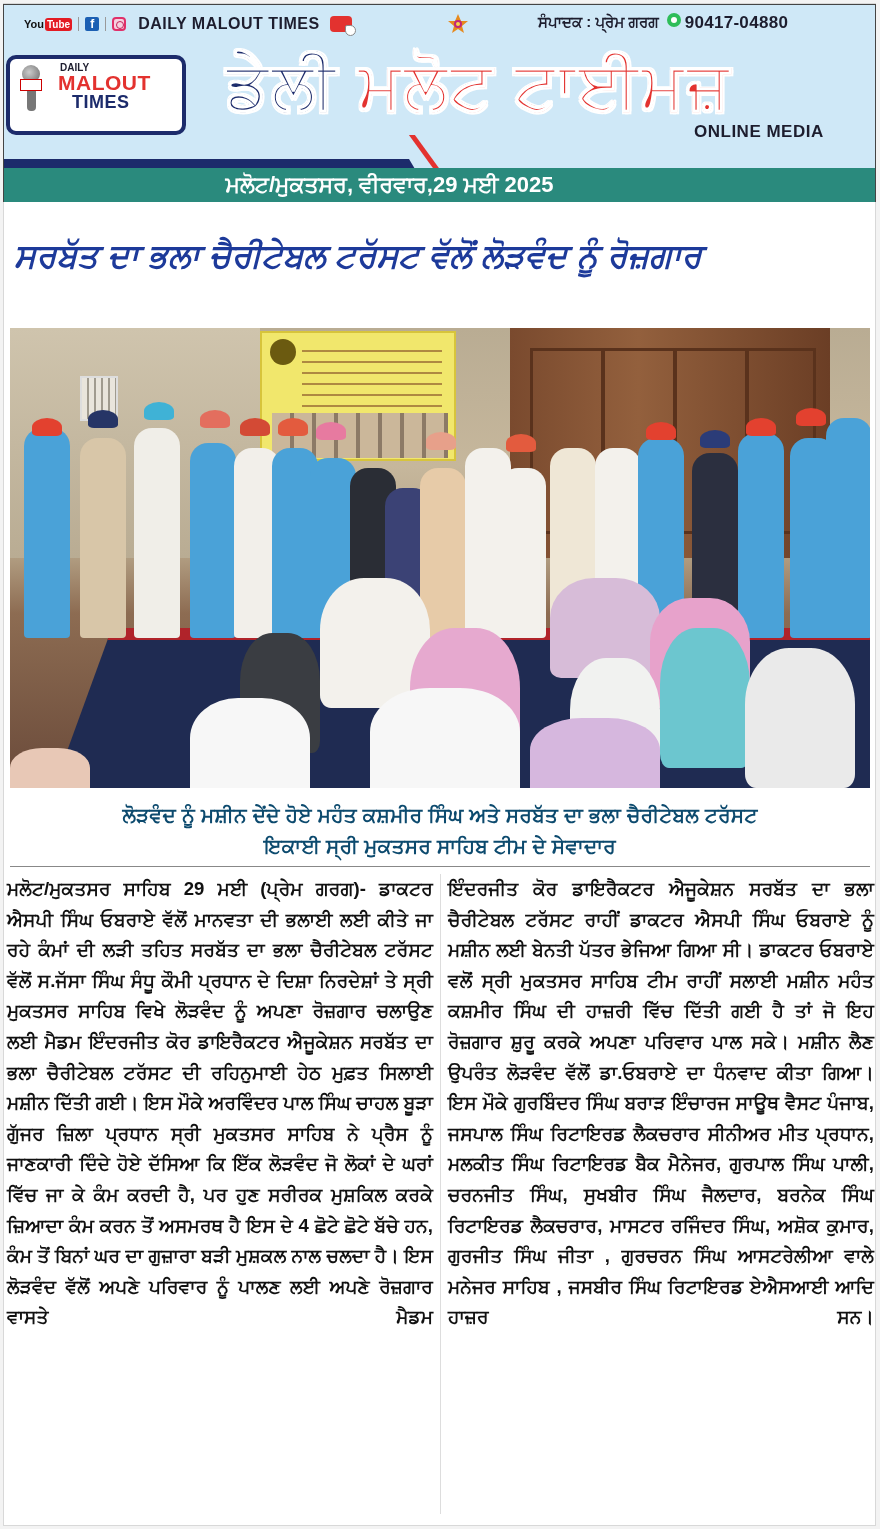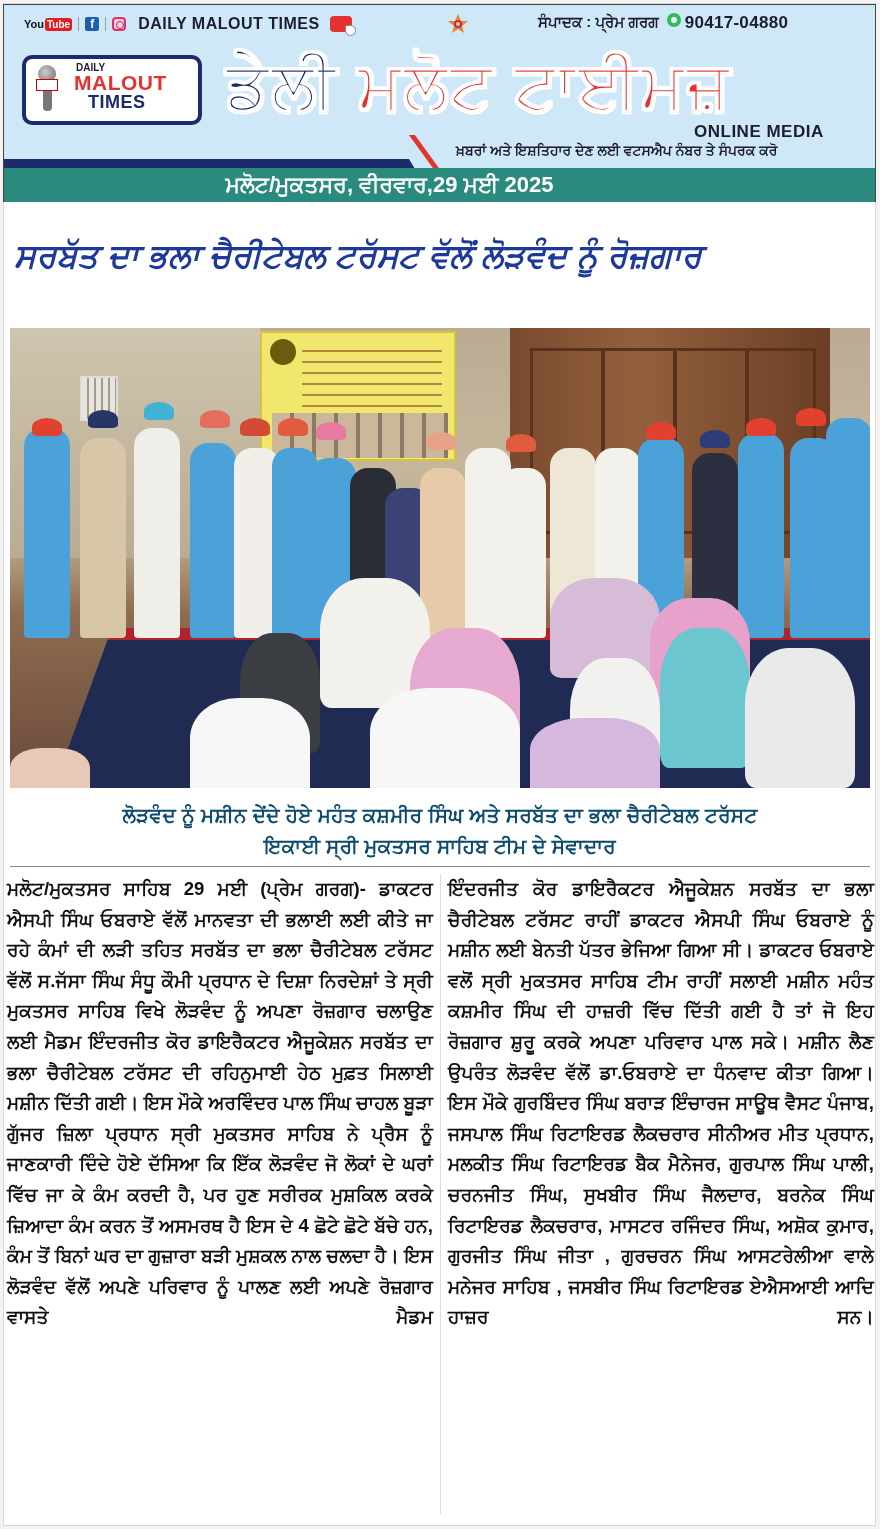--- a/index.html
+++ b/index.html
@@ -20,21 +20,21 @@
   .ig::after { content: ""; position: absolute; left: 2px; top: 2px; width: 6px; height: 6px; border-radius: 50%; border: 1.5px solid #c3245a; }
   .brandtext { font-weight: 900; font-size: 16px; color: #1d1d2e; letter-spacing: 0.5px; margin-left: 6px; }
   .clickicon { width: 22px; height: 16px; background: #e3322f; border-radius: 4px; margin-left: 4px; position: relative; }
   .clickicon::after { content: ""; position: absolute; right: -4px; bottom: -4px; width: 9px; height: 9px; background: #fff; border-radius: 2px 50% 50% 50%; border: 1px solid #888; }
   .lotus { position: absolute; left: 443px; top: 8px; width: 22px; height: 22px; }
   .editor { position: absolute; left: 534px; top: 8px; font-size: 15px; color: #1d1d2e; font-weight: bold; display: flex; gap: 4px; }
   .wa { width: 14px; height: 14px; border-radius: 50%; background: #2ebd59; display: inline-block; position: relative; margin-left: 4px; }
   .wa::after { content: ""; position: absolute; left: 4px; top: 4px; width: 6px; height: 6px; border-radius: 50%; background: #fff; }
   .phone { font-weight: 900; font-size: 17px; letter-spacing: 0.3px; }
 
-  .logo { position: absolute; left: 18px; top: 50px; width: 180px; height: 70px; background: #fff; border: 4px solid #1c2b6b; border-radius: 10px; }
+  .logo { position: absolute; left: 2px; top: 50px; width: 180px; height: 80px; background: #fff; border: 4px solid #1c2b6b; border-radius: 10px; }
   .mic { position: absolute; left: 10px; top: 6px; width: 22px; height: 48px; }
   .mic .head { position: absolute; left: 2px; top: 0; width: 18px; height: 18px; border-radius: 50%; background: radial-gradient(circle at 40% 40%, #ccc, #666); }
   .mic .flag { position: absolute; left: 0; top: 14px; width: 22px; height: 12px; background: #fff; border: 1px solid #c00; }
   .mic .handle { position: absolute; left: 7px; top: 24px; width: 9px; height: 22px; background: #777; border-radius: 0 0 4px 4px; }
   .logo .daily { position: absolute; left: 50px; top: 3px; font-size: 10px; font-weight: 900; color: #1d1d2e; }
   .logo .malout { position: absolute; left: 48px; top: 12px; font-size: 21px; font-weight: 900; color: #e3322f; letter-spacing: 0.5px; }
   .logo .times { position: absolute; left: 62px; top: 33px; font-size: 18px; font-weight: 900; color: #1c2b6b; letter-spacing: 0.5px; }
 
   .bigtitle { position: absolute; left: 222px; top: 44px; font-size: 66px; font-weight: 900; line-height: 72px; white-space: nowrap; letter-spacing: 2px;
               -webkit-text-stroke: 1px #fff; text-shadow: 2px 2px 0 #fff, -1px -1px 0 #fff, 2px -1px 0 #fff, -1px 2px 0 #fff; }
@@ -130,21 +130,20 @@
     <span class="w1">ਡੇਲੀ</span>
     <span class="w2">ਮਲੋਟ ਟਾਈਮਜ਼</span>
   </div>
 
   <div class="online">ONLINE MEDIA</div>
 
   <div class="breaking">
     <span>BREAKING NEWS</span>
   </div>
   <div class="redslash"></div>
-  <div class="tagline">ਖ਼ਬਰਾਂ ਅਤੇ ਇਸ਼ਤਿਹਾਰ ਦੇਣ ਲਈ ਵਟਸਐਪ ਨੰਬਰ ਤੇ ਸੰਪਰਕ ਕਰੋ</div>
 
   <div class="dateband">
     <span>ਮਲੋਟ/ਮੁਕਤਸਰ, ਵੀਰਵਾਰ,29 ਮਈ 2025</span>
   </div>
 </header>
 
 <h1 class="headline">
   <div>ਸਰਬੱਤ ਦਾ ਭਲਾ ਚੈਰੀਟੇਬਲ ਟਰੱਸਟ ਵੱਲੋਂ ਲੋੜਵੰਦ ਨੂੰ ਰੋਜ਼ਗਾਰ</div>
 </h1>
 

